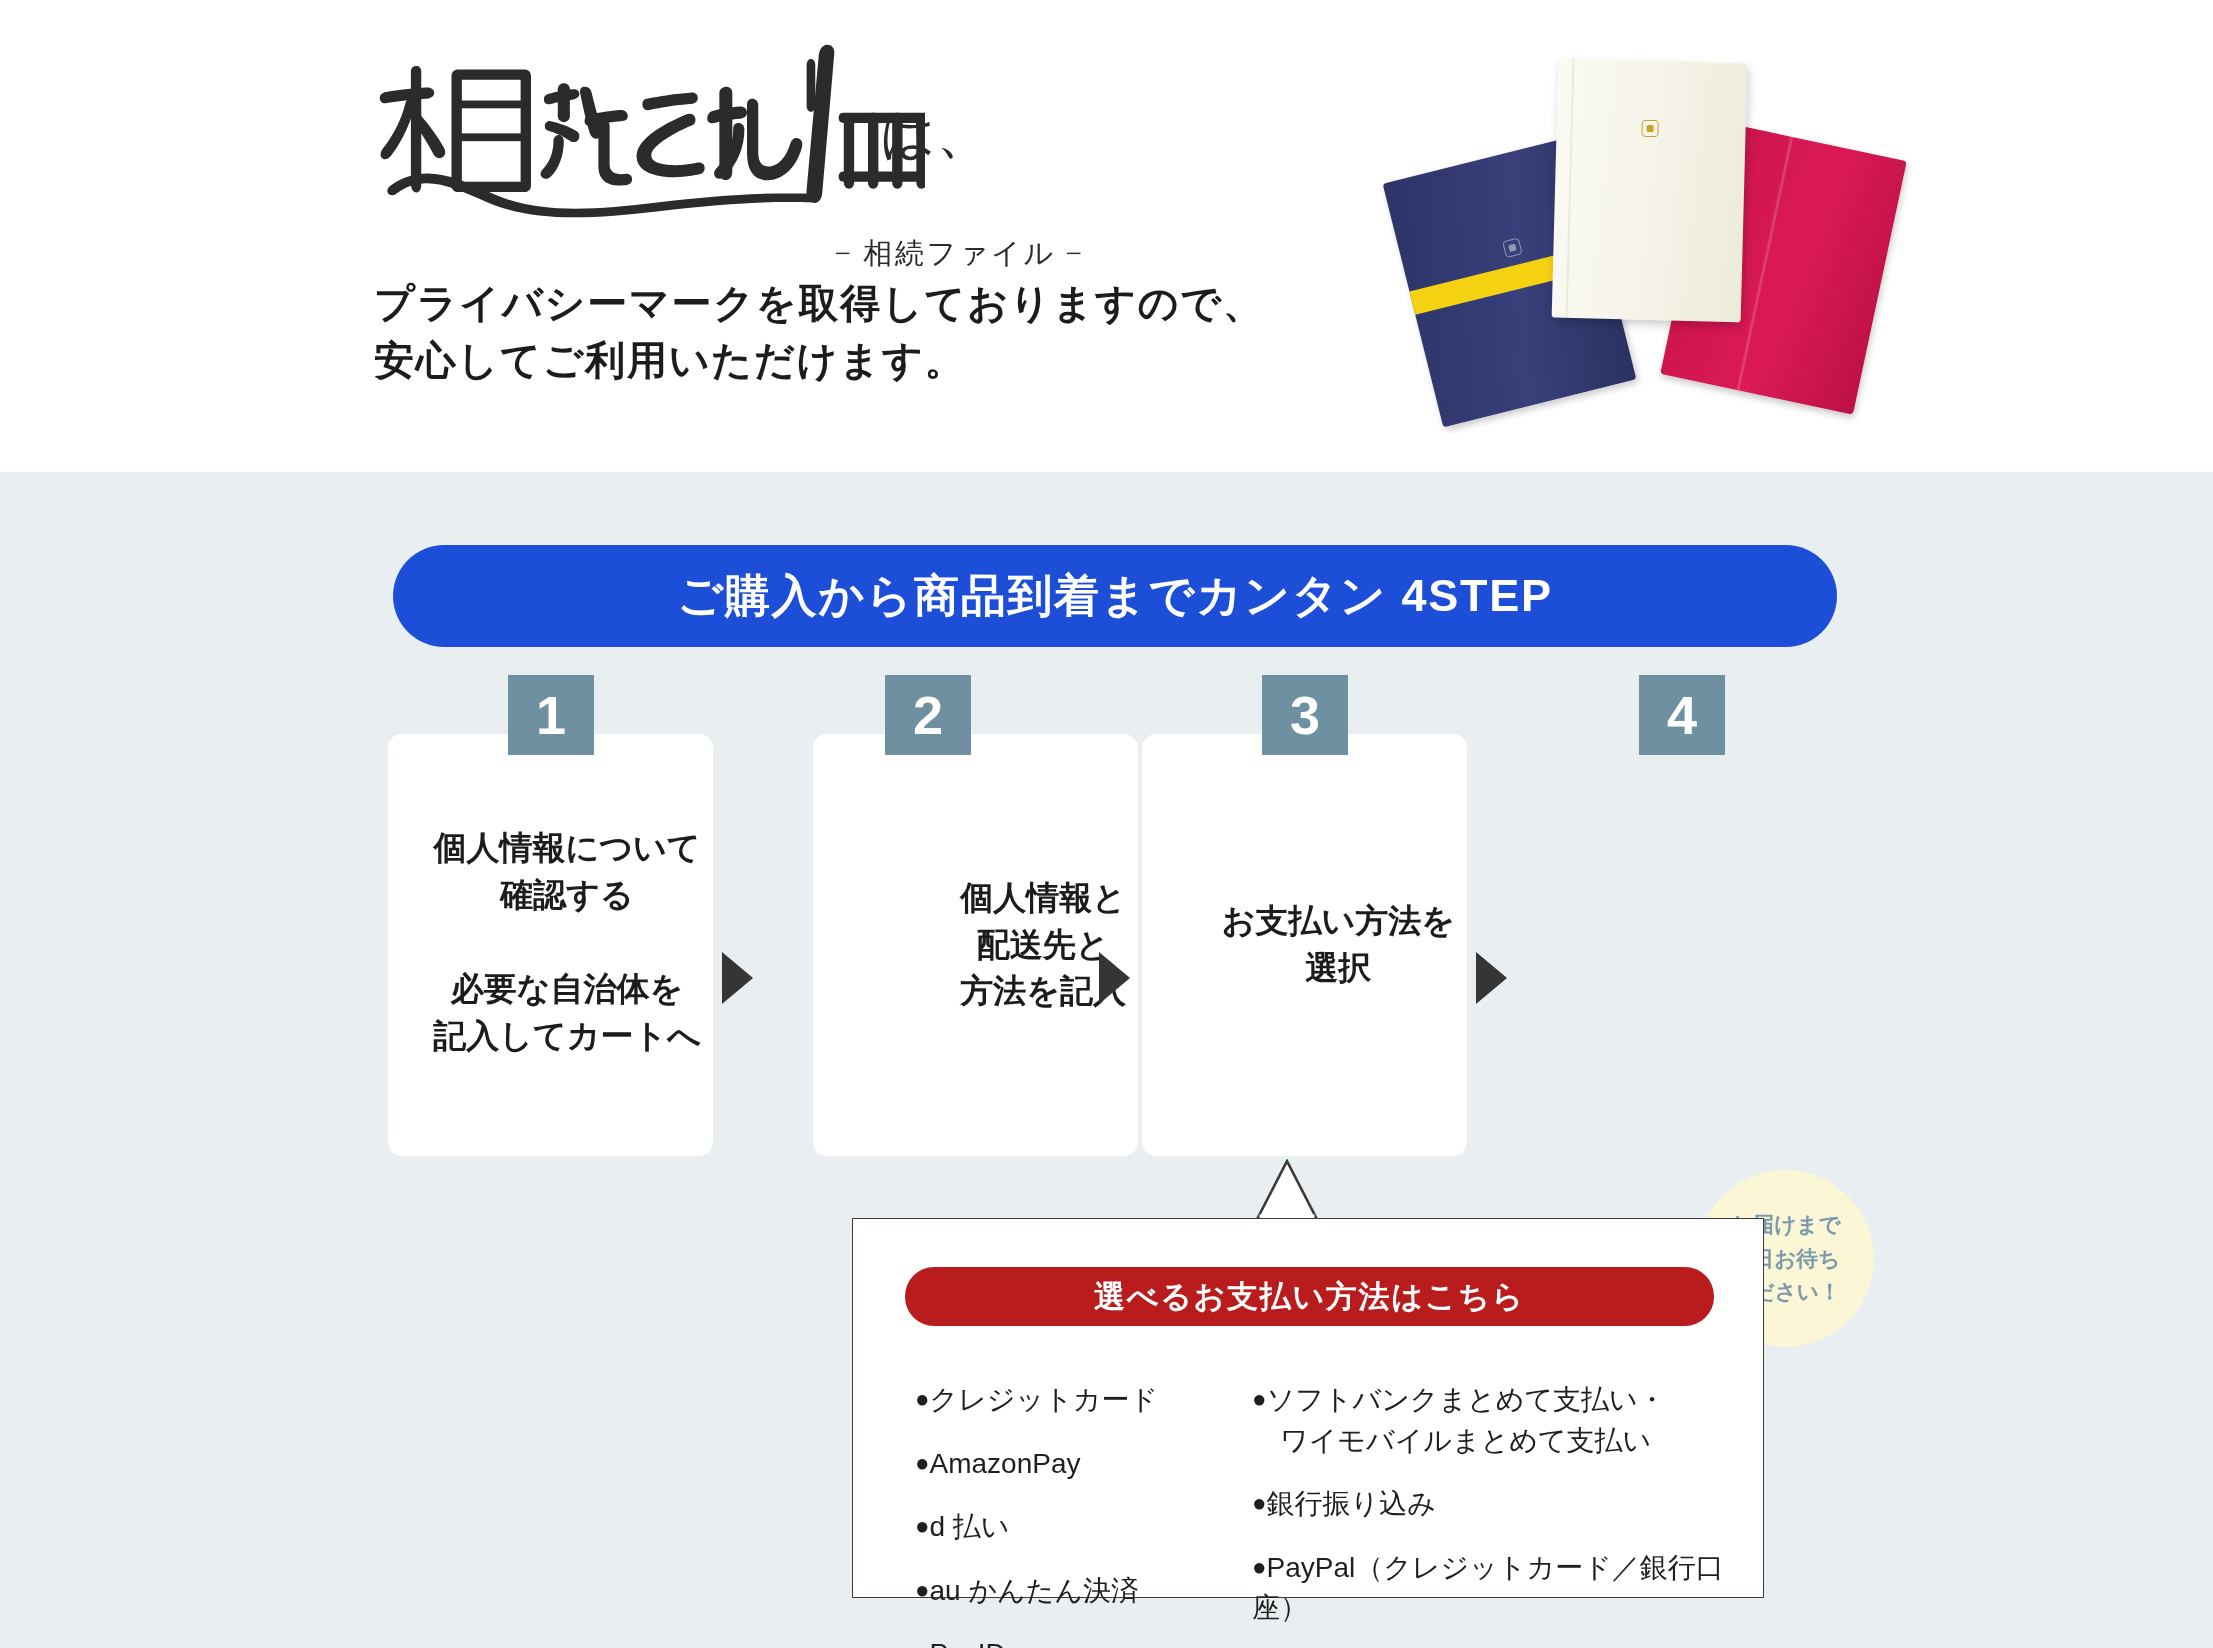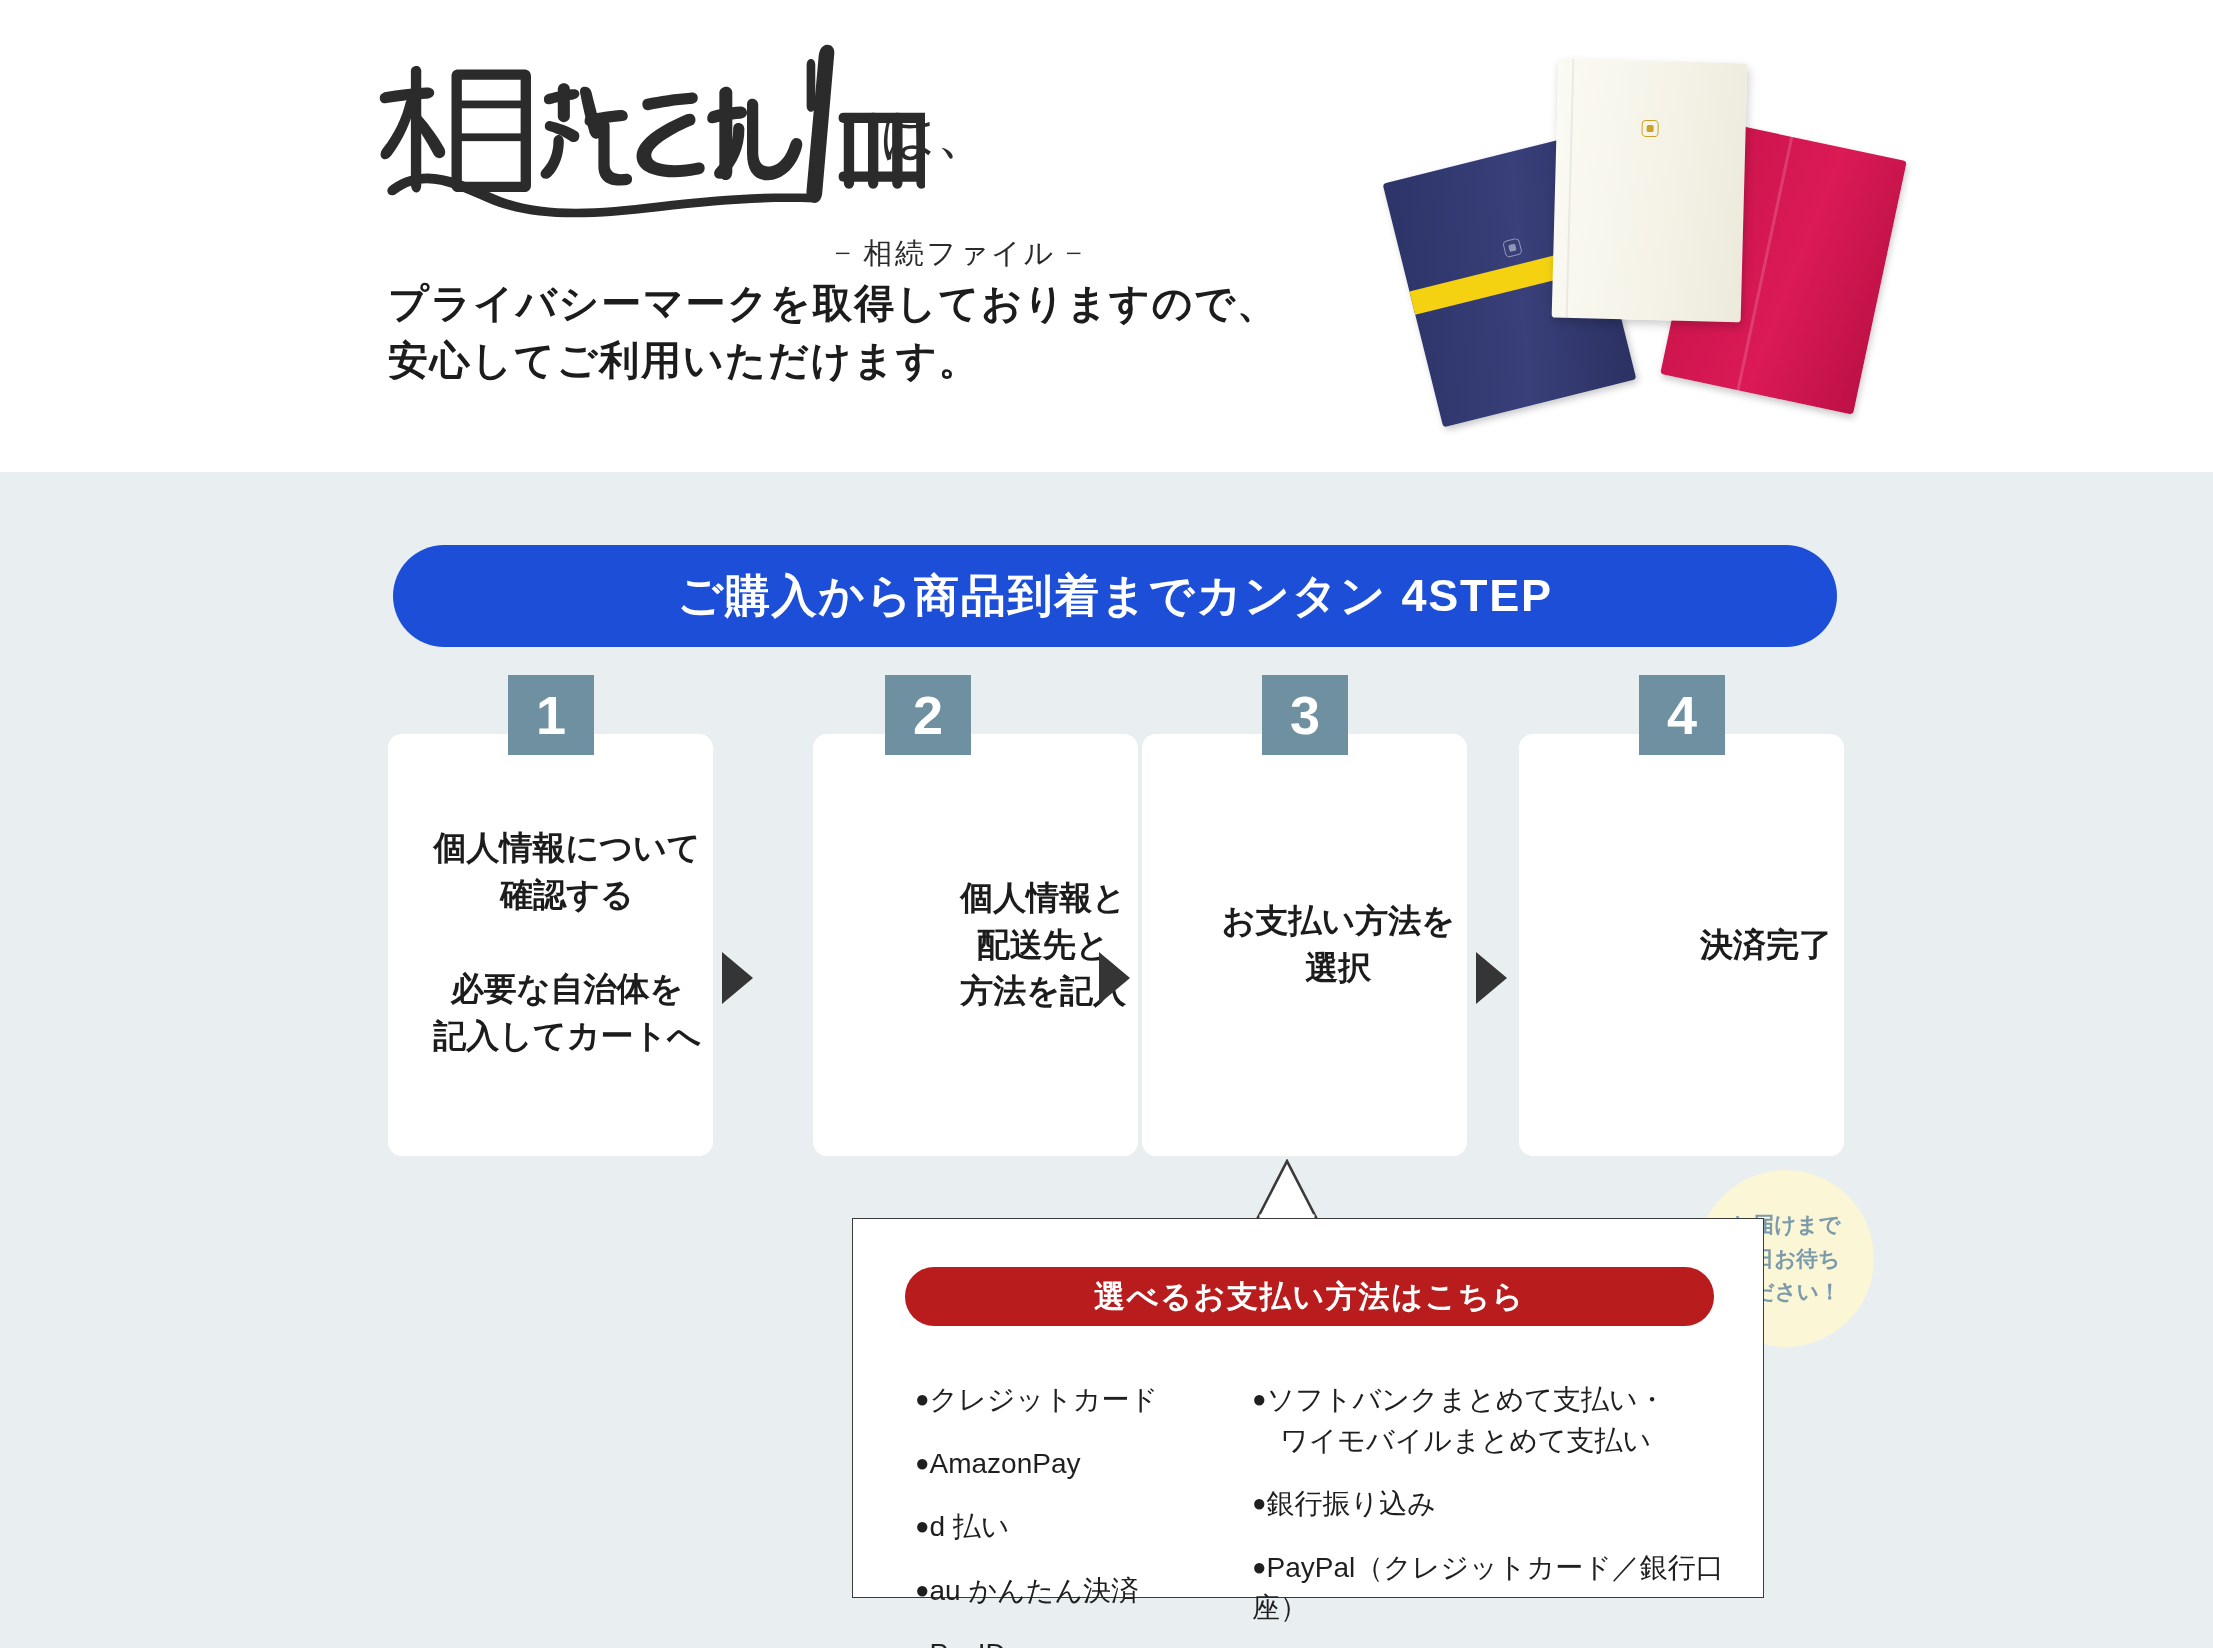--- a/index.html
+++ b/index.html
@@ -28,21 +28,21 @@
   .logo-svg { display:block; width:553px; height:199px; }
 
   .logo-sub {
     position:absolute; left:406px; top:201px;
     width:363px; text-align:center;
     font-family:"Liberation Serif","DejaVu Serif",serif;
     font-size:29px; letter-spacing:2.6px; color:#2b2b2b; white-space:nowrap;
   }
 
   .hero-copy {
-    position:absolute; left:388px; top:275px; width:994px;
+    position:absolute; left:374px; top:275px; width:994px;
   }
   .hero-line {
     font-size:40px; font-weight:bold; line-height:1.42;
     letter-spacing:1.7px; color:#1c1c1c; white-space:nowrap;
   }
 
   
   .product-photo {
     position:absolute; left:1384px; top:52px; width:502px; height:380px;
   }
@@ -315,23 +315,20 @@
     <div class="step step-3">
       <div class="step-text">お支払い方法を
 選択</div>
     </div>
     <div class="badge badge-3">
       <span>3</span>
     </div>
 
     <div class="arrow arrow-3"></div>
 
-    <div class="step step-4">
-      <div class="step-text">決済完了</div>
-    </div>
     <div class="badge badge-4">
       <span>4</span>
     </div>
 
     <div class="yellow-badge">
       <div class="yellow-badge-text">お届けまで
 数日お待ち
 ください！</div>
     </div>
 

